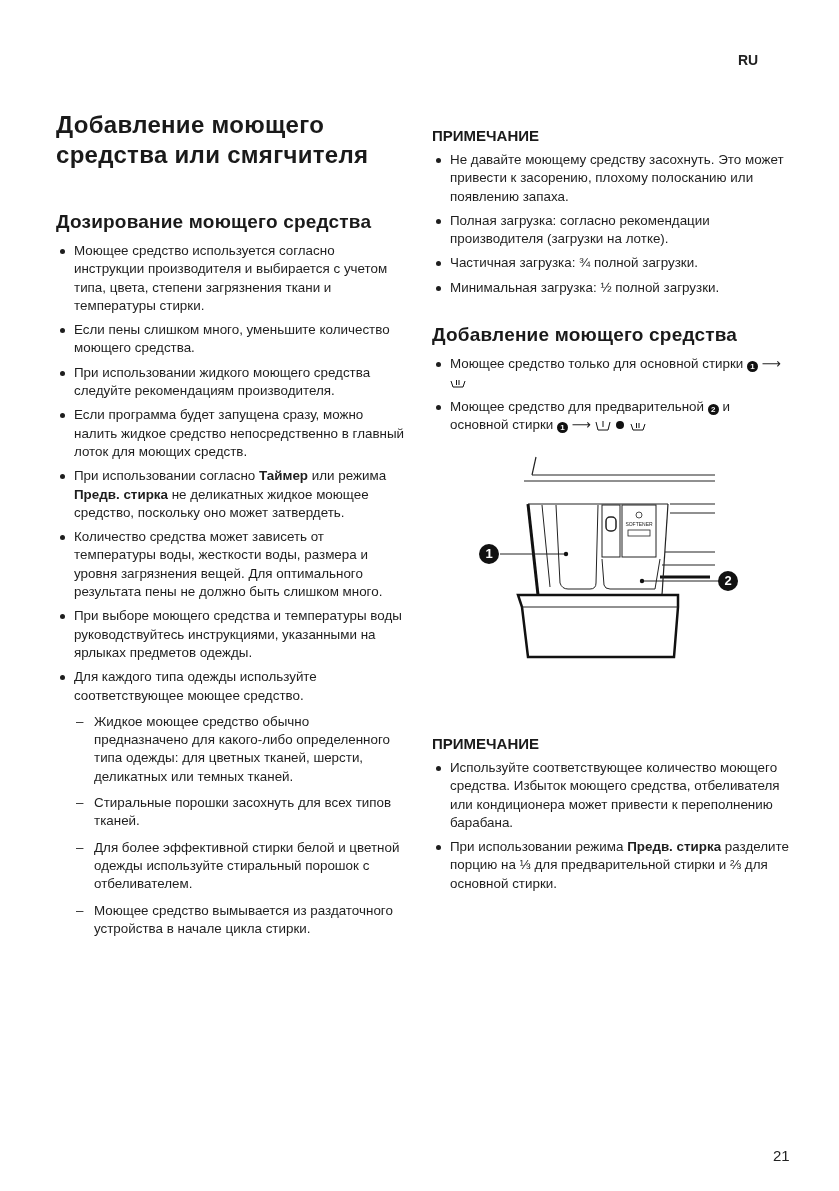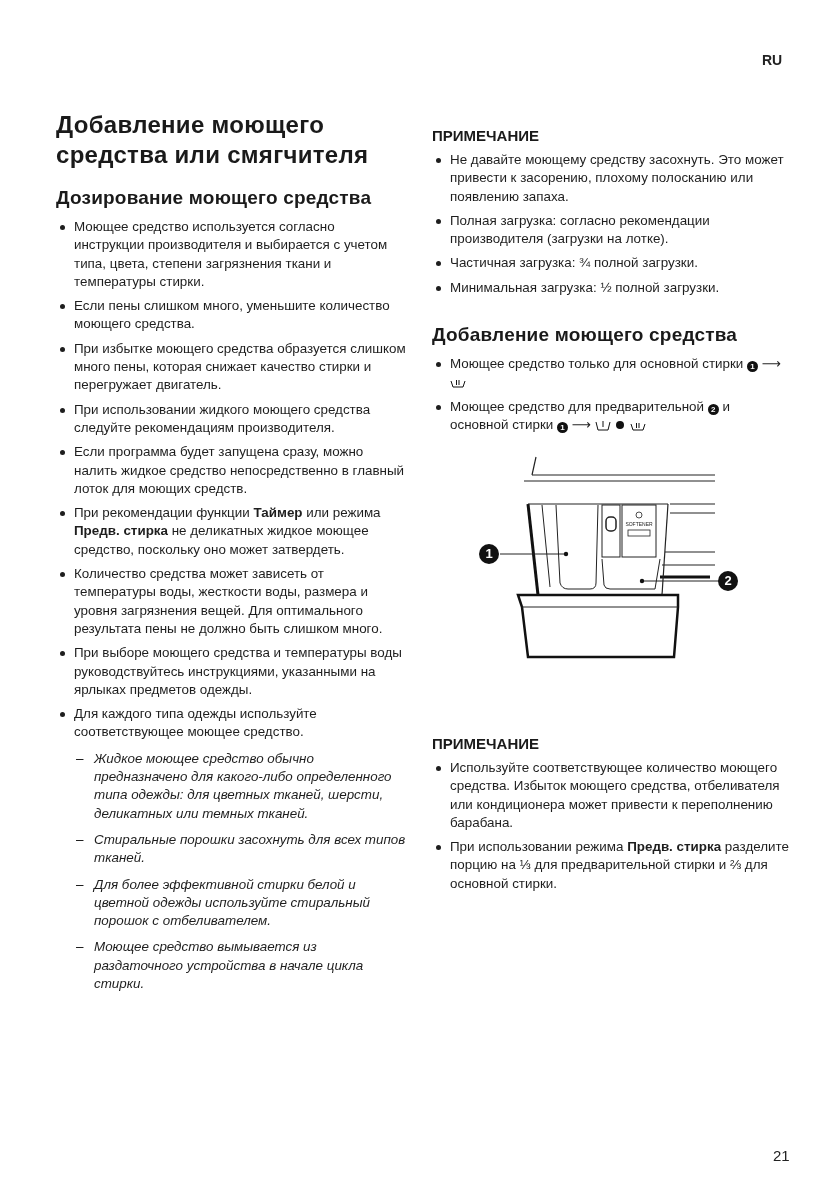--- a/index.html
+++ b/index.html
@@ -10,21 +10,21 @@
     body {
       width: 839px;
       height: 1191px;
       position: relative;
       overflow: hidden;
       font-family: "Liberation Sans", sans-serif;
       color: #1a1a1a;
     }
     .lang {
       position: absolute;
-      left: 762px;
+      left: 738px;
       top: 52px;
       font-size: 14px;
       font-weight: bold;
       color: #222;
     }
     .page-num {
       position: absolute;
       left: 773px;
       top: 1147px;
       font-size: 15px;
@@ -38,21 +38,21 @@
     }
     .col-right {
       position: absolute;
       left: 432px;
       top: 110px;
       width: 360px;
     }
     h1 {
       font-size: 24px;
       line-height: 30px;
-      margin: 0 0 16px 0;
+      margin: 0 0 40px 0;
       font-weight: bold;
       color: #1a1a1a;
       letter-spacing: 0.3px;
     }
     h2 {
       font-size: 19px;
       line-height: 24px;
       margin: 0 0 8px 0;
       font-weight: bold;
       color: #1a1a1a;
@@ -84,21 +84,20 @@
       top: 7px;
       width: 5px;
       height: 5px;
       border-radius: 50%;
       background: #1e1e1e;
     }
     ul.dashes {
       list-style: none;
       margin: 8px 0 0 0;
       padding: 0;
-      font-style: italic;
     }
     ul.dashes > li {
       position: relative;
       padding-left: 20px;
       font-size: 13.4px;
       line-height: 18.3px;
       margin-bottom: 8px;
       margin-left: -0px;
     }
     ul.dashes > li::before {
@@ -158,24 +157,23 @@
 <body>
 
 <div class="lang">RU</div>
 
 <div class="col-left">
   <h1>Добавление моющего средства или смягчителя</h1>
   <h2>Дозирование моющего средства</h2>
   <ul class="bullets">
     <li>Моющее средство используется согласно инструкции производителя и выбирается с учетом типа, цвета, степени загрязнения ткани и температуры стирки.</li>
     <li>Если пены слишком много, уменьшите количество моющего средства.</li>
-    <li>При избытке моющего средства образуется слишком много пены, которая снижает качество стирки и перегружает двигатель.</li>
     <li>При использовании жидкого моющего средства следуйте рекомендациям производителя.</li>
     <li>Если программа будет запущена сразу, можно налить жидкое средство непосредственно в главный лоток для моющих средств.</li>
-    <li><span>При рекомендации функции </span><b>Таймер</b><span> или режима </span><b>Предв. стирка</b><span> не деликатных жидкое моющее средство, поскольку оно может затвердеть.</span></li>
+    <li><span>При использовании согласно </span><b>Таймер</b><span> или режима </span><b>Предв. стирка</b><span> не деликатных жидкое моющее средство, поскольку оно может затвердеть.</span></li>
     <li>Количество средства может зависеть от температуры воды, жесткости воды, размера и уровня загрязнения вещей. Для оптимального результата пены не должно быть слишком много.</li>
     <li>При выборе моющего средства и температуры воды руководствуйтесь инструкциями, указанными на ярлыках предметов одежды.</li>
     <li>
       <span>Для каждого типа одежды используйте соответствующее моющее средство.</span>
       <ul class="dashes">
         <li>Жидкое моющее средство обычно предназначено для какого-либо определенного типа одежды: для цветных тканей, шерсти, деликатных или темных тканей.</li>
         <li>Стиральные порошки засохнуть для всех типов тканей.</li>
         <li>Для более эффективной стирки белой и цветной одежды используйте стиральный порошок с отбеливателем.</li>
         <li>Моющее средство вымывается из раздаточного устройства в начале цикла стирки.</li>
       </ul>

